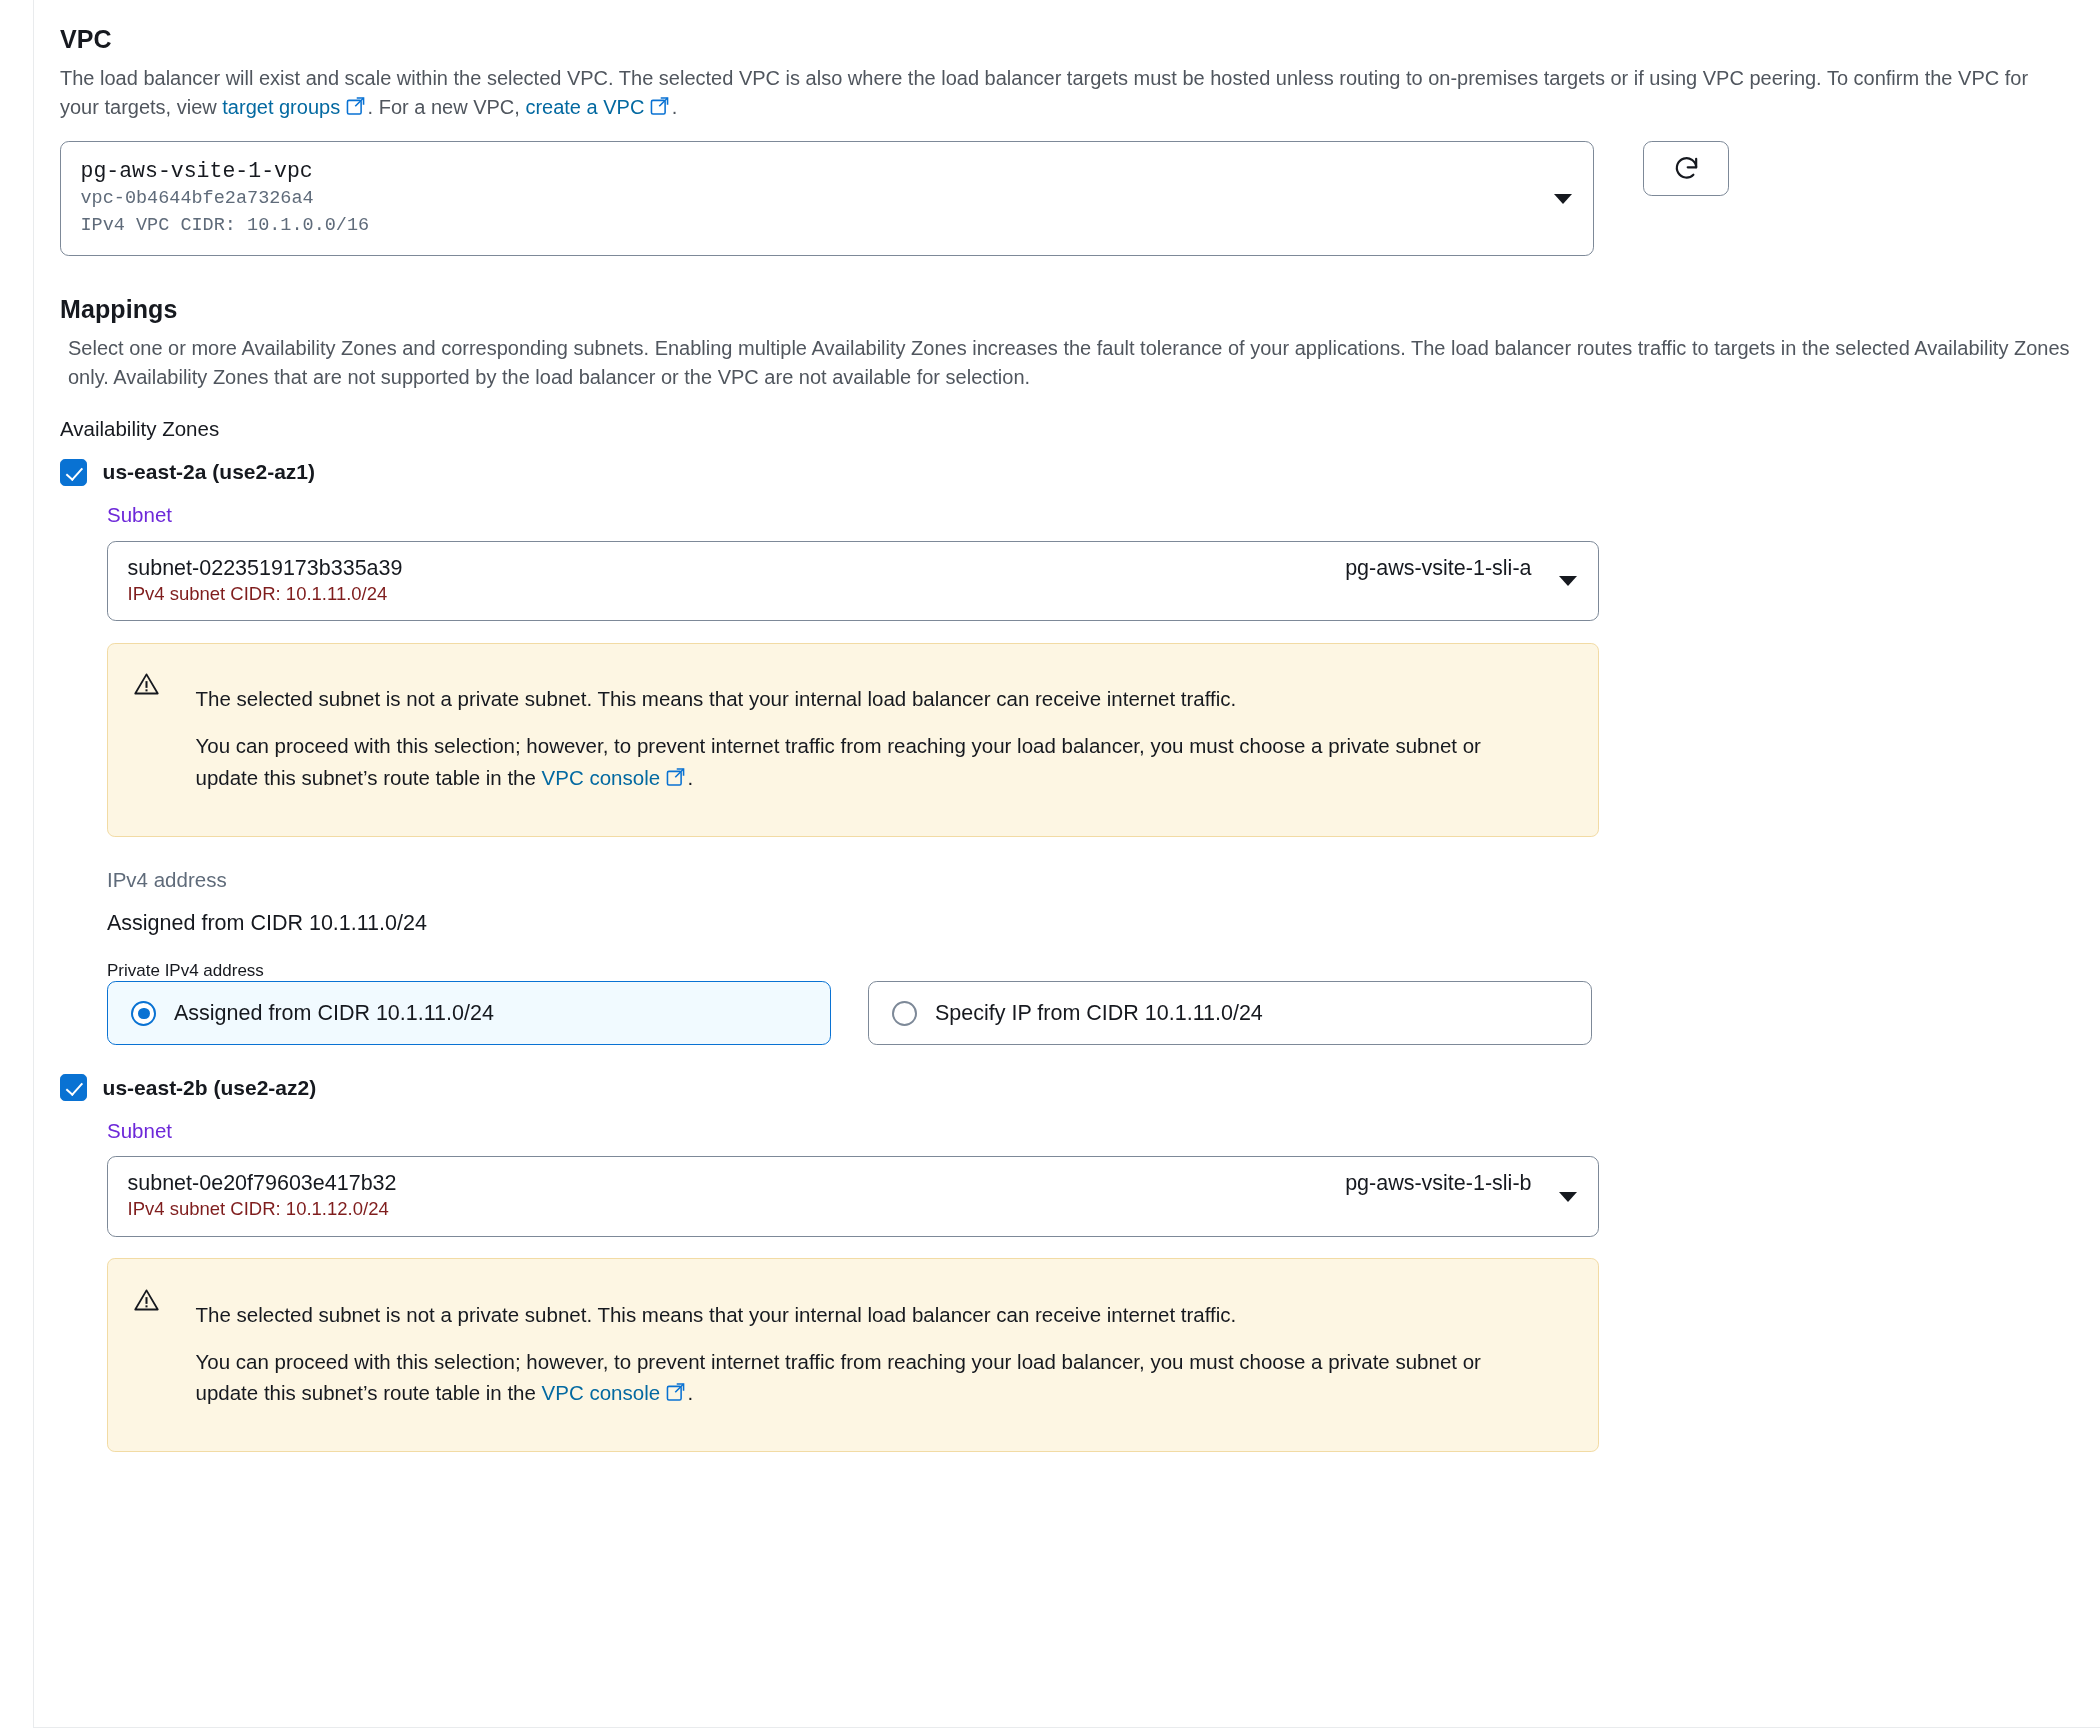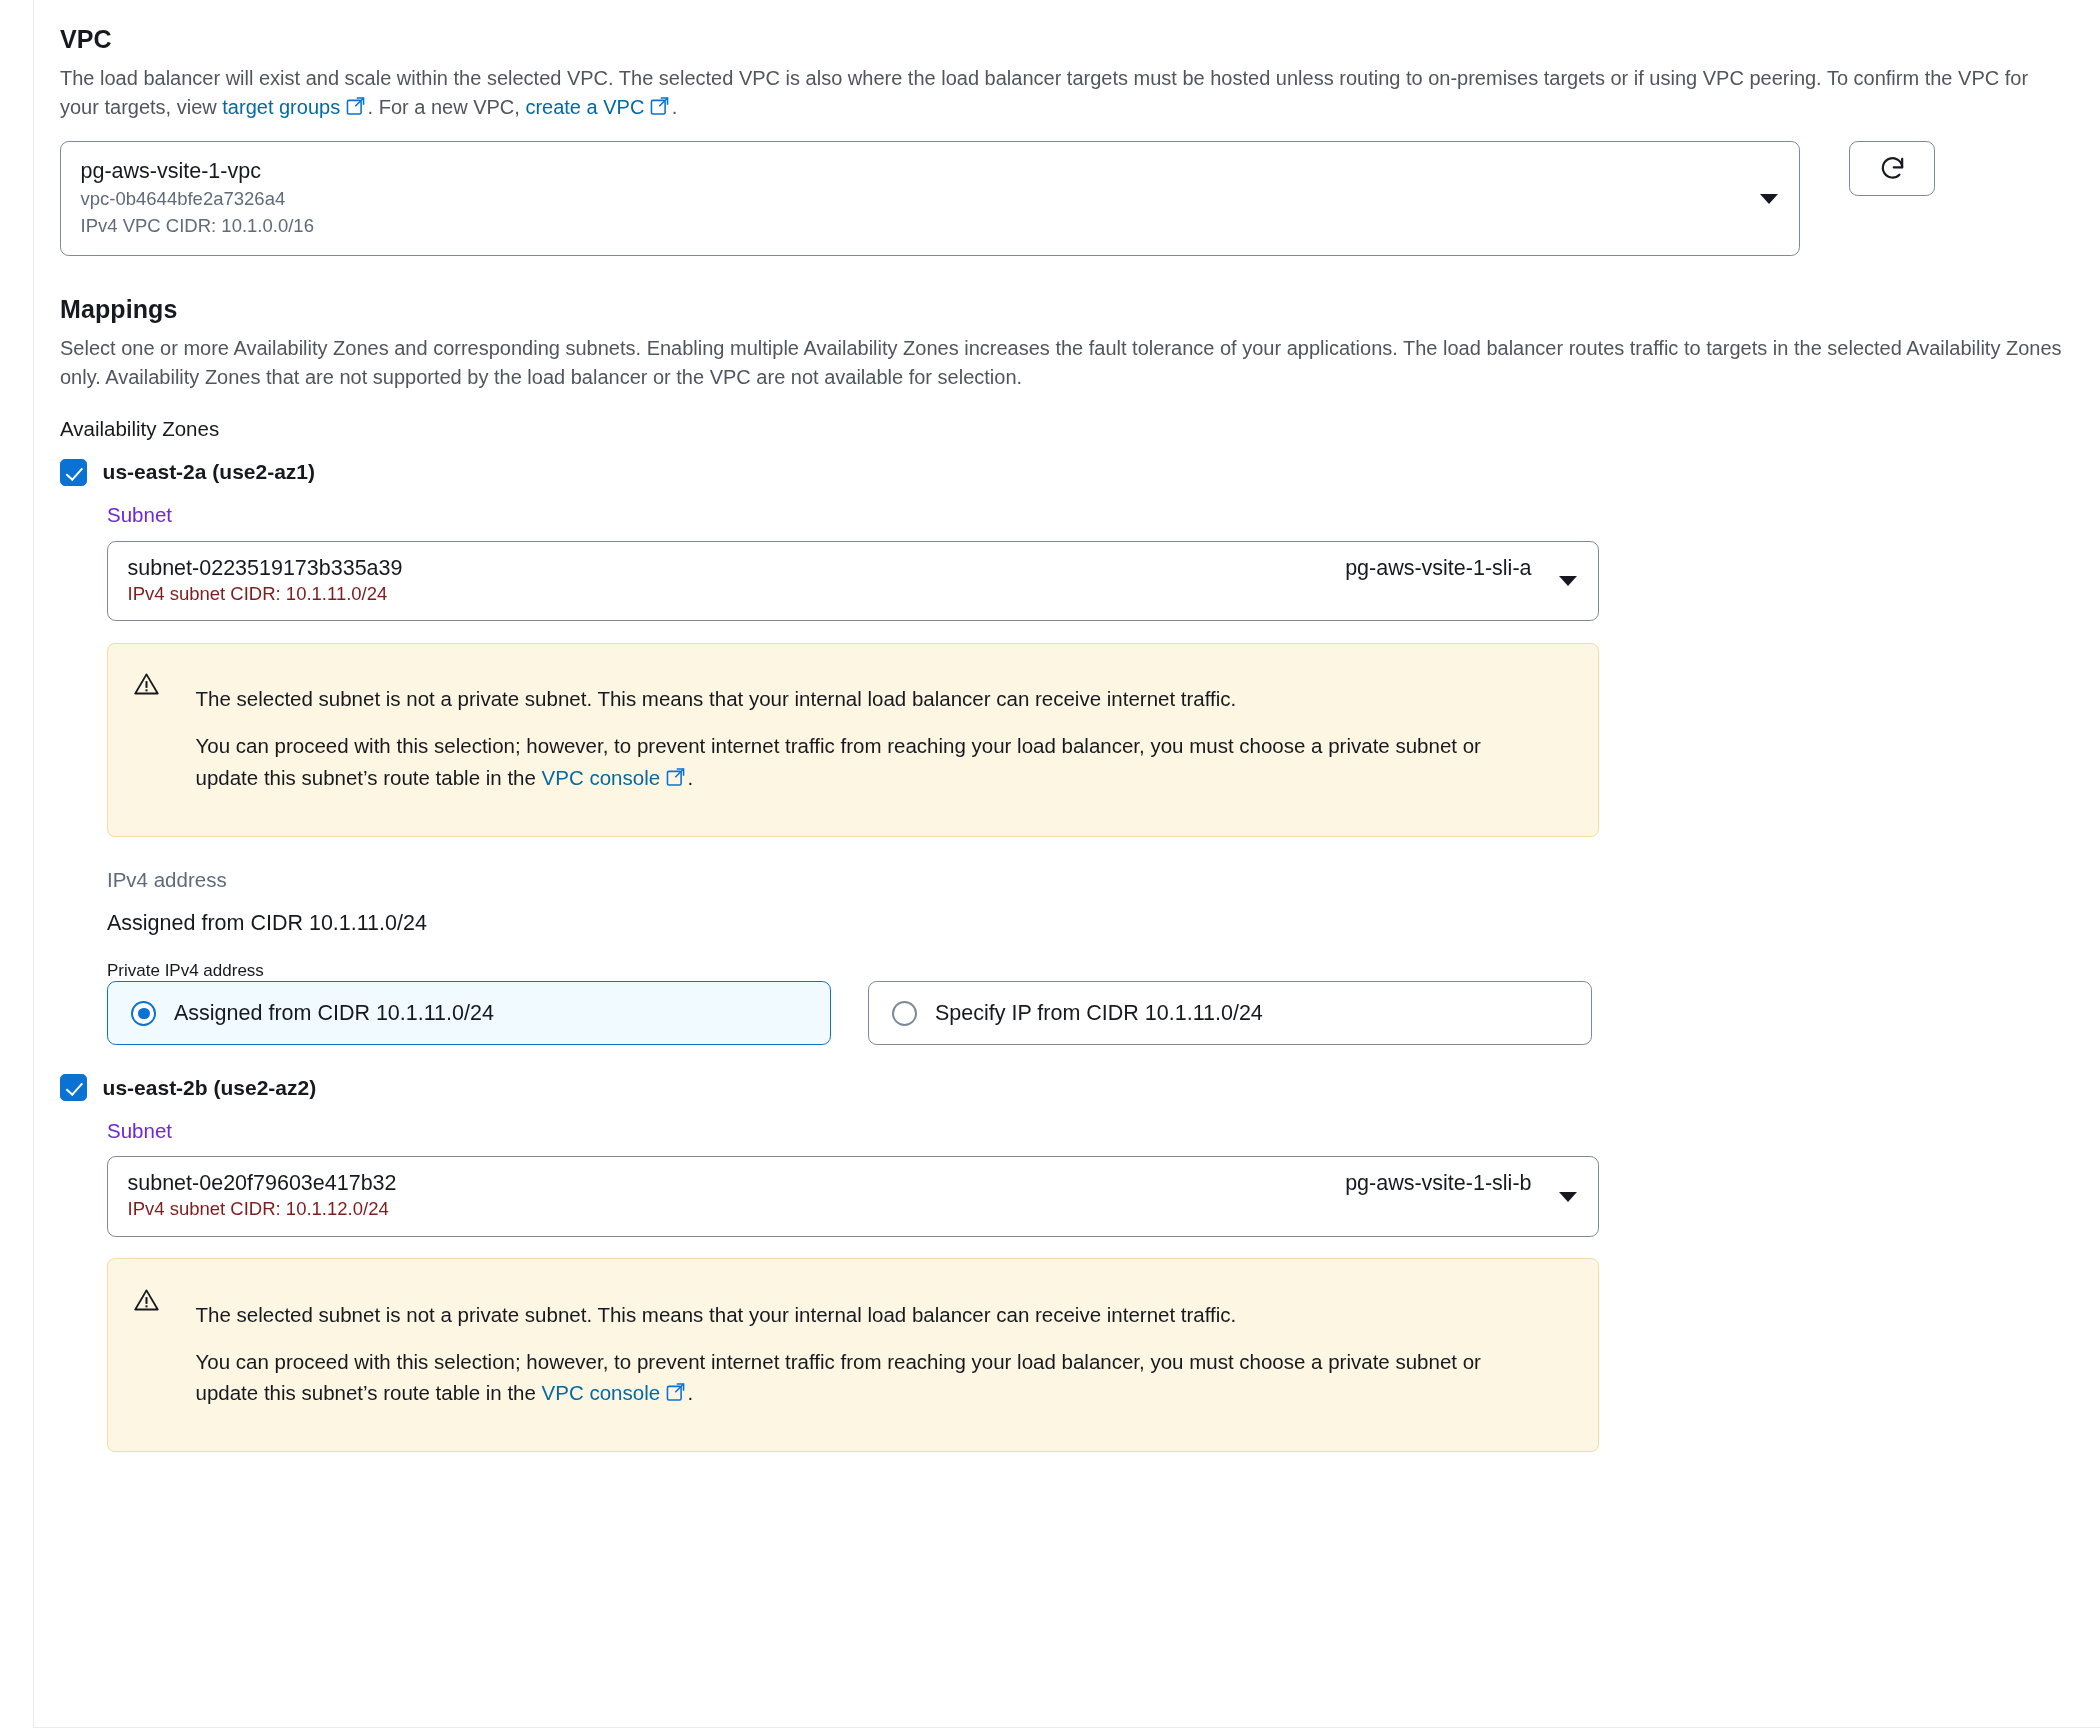--- a/index.html
+++ b/index.html
@@ -65,22 +65,23 @@
     display: flex;
     align-items: flex-start;
     gap: 49px;
     margin-bottom: 39px;
   }
   .select-box {
     position: relative;
     border: 1px solid #7d8998;
     border-radius: 8.8px;
     background: #fff;
-    width: 1740px;
+    width: 1534px;
     padding: 13.7px 19.5px 15.6px 19.5px;
+    font-family: Liberation Mono, monospace;
   }
   .select-box .main-val {
     font-size: 21.5px;
     color: #16191f;
     line-height: 1.4;
   }
   .select-box .sub-val {
     font-size: 18.5px;
     color: #5f6b7a;
     line-height: 1.45;
@@ -107,21 +108,21 @@
     justify-content: center;
     cursor: pointer;
   }
 
   
   .sub-desc {
     font-size: 20px;
     line-height: 1.45;
     color: #50565e;
     max-width: 2009px;
-    margin: 0 0 25px 0;
+    margin: 0 0 25px 8px;
   }
   .az-heading {
     font-size: 20.5px;
     color: #16191f;
     margin: 0 0 17.6px 0;
   }
   .az-block { margin-bottom: 5.9px; }
   .az-check-row {
     display: flex;
     align-items: center;

